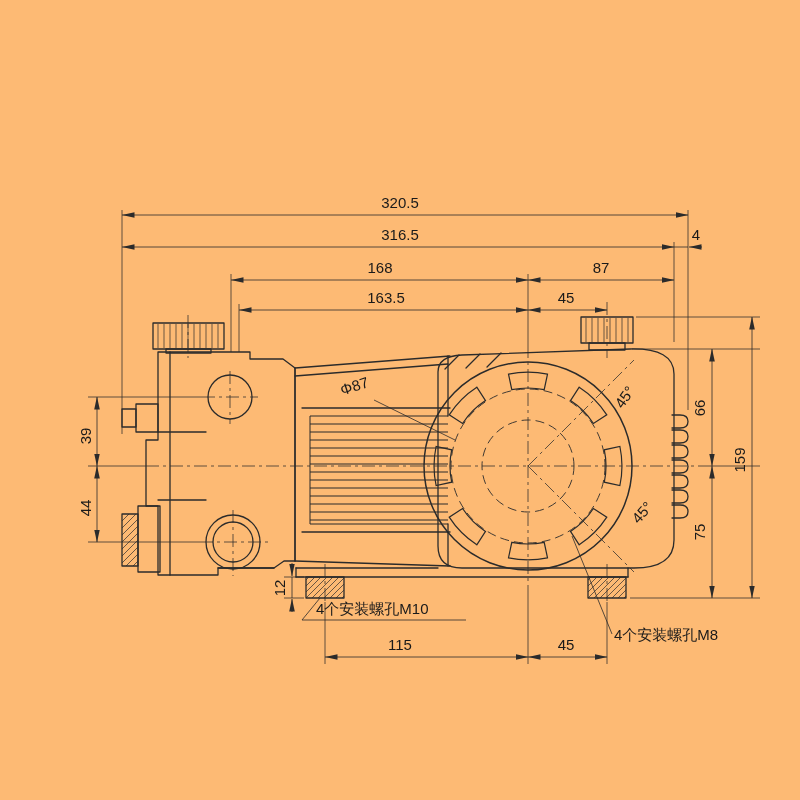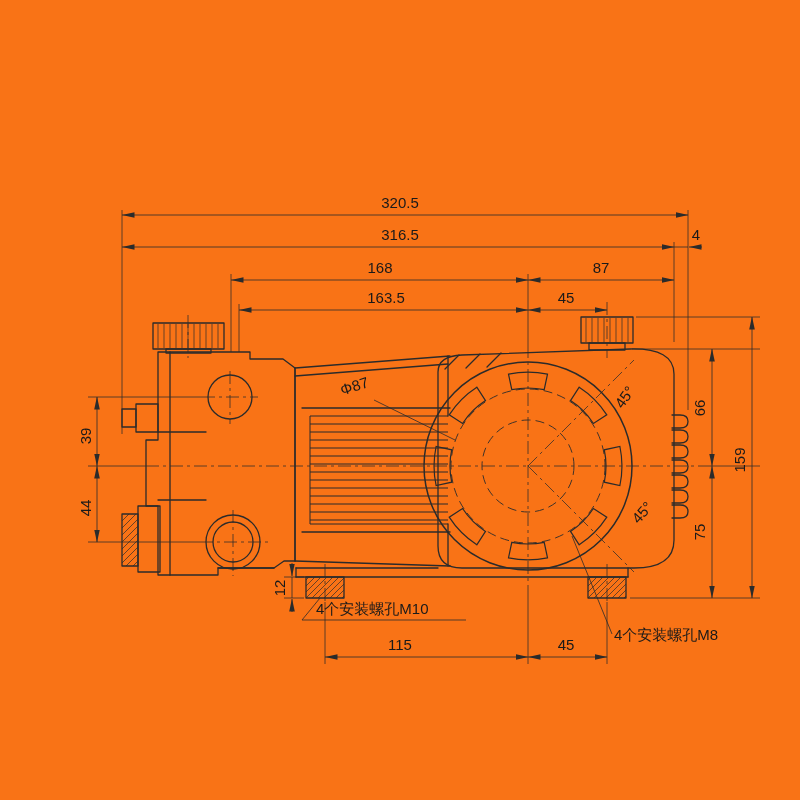--- a/index.html
+++ b/index.html
@@ -1,16 +1,16 @@
 <!DOCTYPE html>
 <html><head>
 <meta charset="utf-8">
 <style>
   html,body{margin:0;padding:0;background:#ffffff;}
-  .canvas{width:800px;height:800px;background:#f97316;position:relative;overflow:hidden;
+  .canvas{width:800px;height:800px;background:#fdba74;position:relative;overflow:hidden;
           font-family:"Liberation Sans","DejaVu Sans",sans-serif;}
   svg{display:block;}
   svg text{font-family:"Liberation Sans","DejaVu Sans",sans-serif;font-size:15px;fill:#1a1a1a;}
   svg text.note{font-size:15px;}
 </style>
 </head>
 <body>
 
 <div class="canvas">
 <svg width="800" height="800" viewBox="0 0 800 800">

